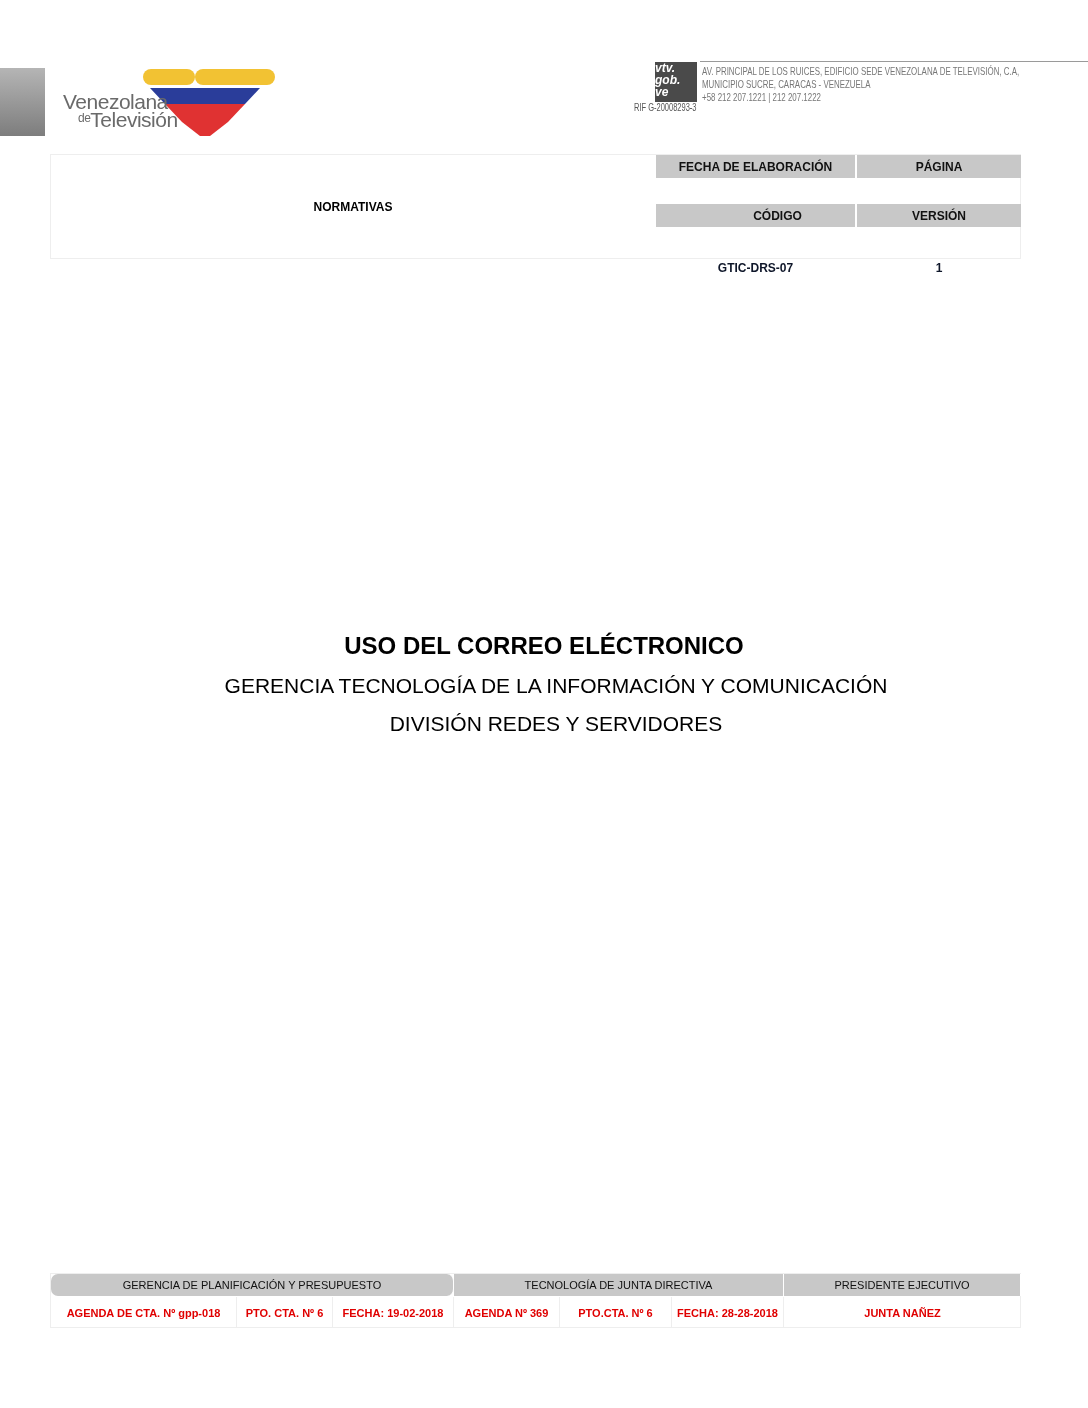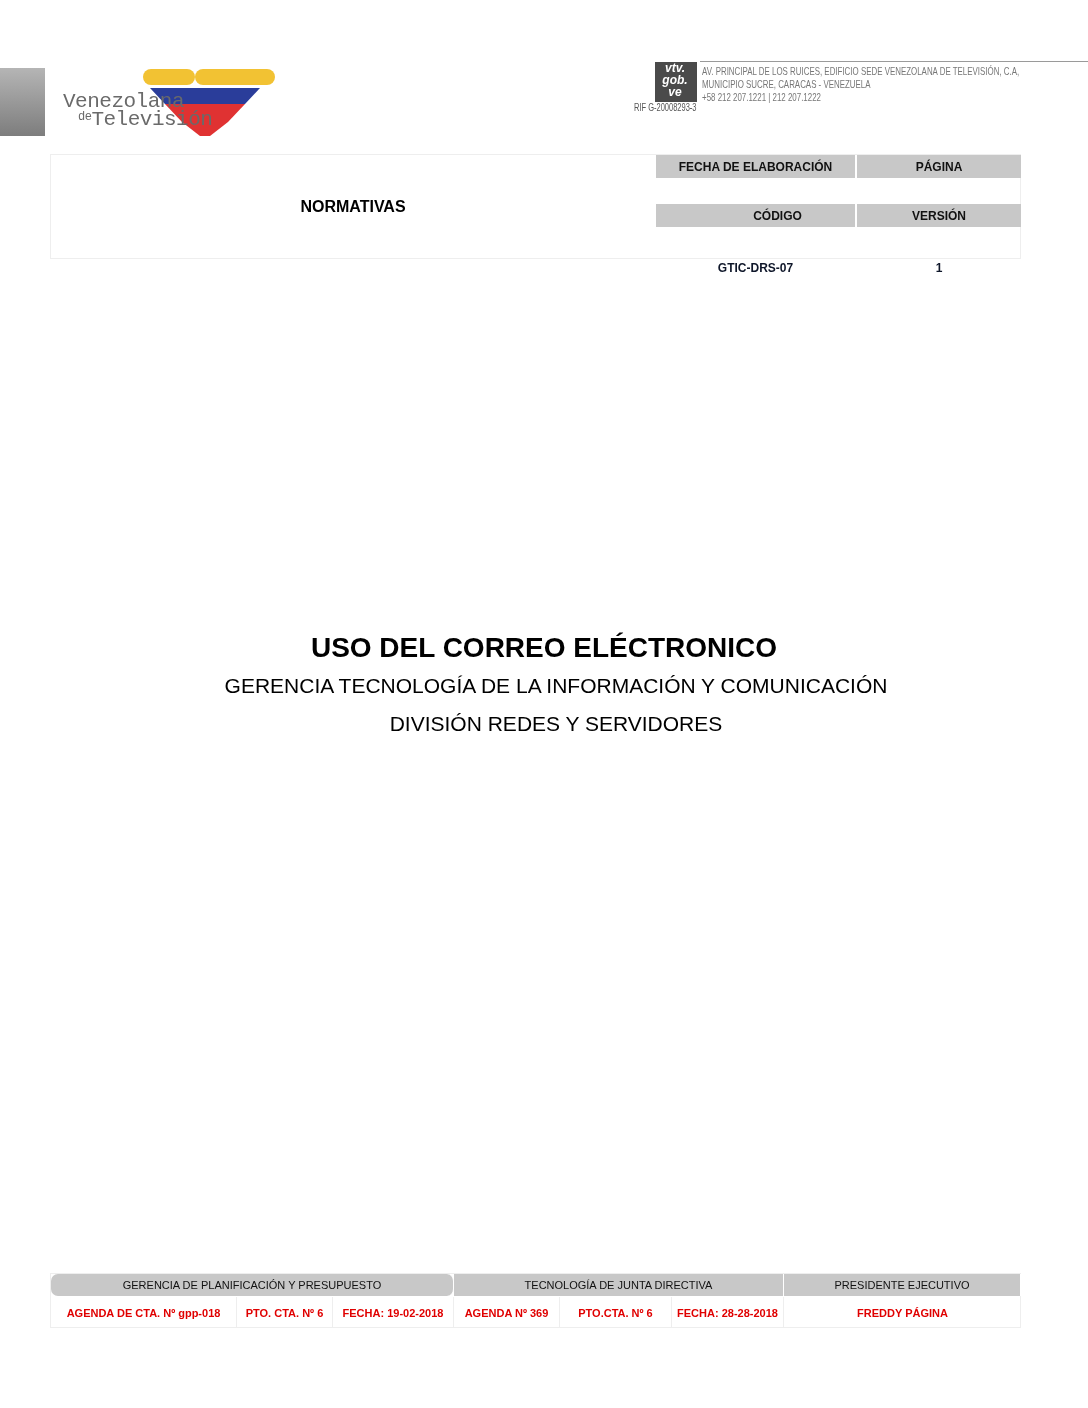--- a/index.html
+++ b/index.html
@@ -1,31 +1,31 @@
 <!DOCTYPE html>
 <html><head>
 <meta charset="utf-8">
 <style>
   html,body{margin:0;padding:0;background:#fff;}
   body{width:1088px;height:1408px;position:relative;overflow:hidden;font-family:"Liberation Sans",sans-serif;color:#000;}
   .grey-tab{position:absolute;left:0;top:68px;width:45px;height:68px;background:linear-gradient(#b5b5b5,#7d7d7d);}
-  .logo{position:absolute;left:60px;top:66px;width:220px;height:74px;font-family:Liberation Mono, monospace;}
+  .logo{position:absolute;left:60px;top:66px;width:220px;height:74px;}
   .logo-text1{position:absolute;left:3px;top:24px;font-size:21px;color:#6a6a6a;letter-spacing:-0.5px;}
   .logo-text2{position:absolute;left:18px;top:42px;font-size:21px;color:#6a6a6a;letter-spacing:-0.5px;}
   .logo-text2 small{font-size:12px;vertical-align:5px;}
   .rule{position:absolute;left:700px;top:61px;width:388px;height:1px;background:#9a9a9a;}
-  .vtv-box{position:absolute;left:655px;top:62px;width:42px;height:40px;background:#4a4a4a;color:#fff;font-weight:bold;font-style:italic;font-size:12px;line-height:12px;text-align:center;padding-right:2px;box-sizing:border-box;}
+  .vtv-box{position:absolute;left:655px;top:62px;width:42px;height:40px;background:#4a4a4a;color:#fff;font-weight:bold;font-style:italic;font-size:12px;line-height:12px;text-align:left;padding-right:2px;box-sizing:border-box;}
   .rif{position:absolute;left:634px;top:102px;font-size:10px;color:#555;transform:scaleX(0.75);transform-origin:left;}
   .addr{position:absolute;left:702px;top:65px;font-size:11px;line-height:13px;color:#777;transform:scaleX(0.72);transform-origin:left;white-space:nowrap;}
   .header-table{position:absolute;left:50px;top:154px;width:971px;height:105px;border:1px solid #eee;box-sizing:border-box;}
-  .norm{position:absolute;left:0;top:0;width:604px;height:104px;display:flex;align-items:center;justify-content:center;font-weight:bold;font-size:16px;}
+  .norm{position:absolute;left:0;top:0;width:604px;height:104px;display:flex;align-items:center;justify-content:center;font-weight:bold;font-size:12px;}
   .cell{position:absolute;display:flex;align-items:center;justify-content:center;font-weight:bold;font-size:12px;box-sizing:border-box;}
   .hdr{background:#c8c8c8;color:#111;}
   .red{color:#0f172a;margin-top:28px;}
-  .title{position:absolute;left:0;width:1088px;text-align:center;top:632px;font-weight:bold;font-size:28px;}
+  .title{position:absolute;left:0;width:1088px;text-align:center;top:632px;font-weight:bold;font-size:24px;}
   .sub1{position:absolute;left:0;width:1112px;text-align:center;top:674px;font-size:21px;}
   .sub2{position:absolute;left:0;width:1112px;text-align:center;top:712px;font-size:21px;}
   .footer{position:absolute;left:50px;top:1273px;width:971px;height:55px;border:1px solid #eee;box-sizing:border-box;}
   .fh{position:absolute;top:0;height:22px;background:#c8c8c8;display:flex;align-items:center;justify-content:center;font-size:11px;color:#111;border-right:1px solid #fff;box-sizing:border-box;}
   .fc{position:absolute;top:23px;height:31px;display:flex;align-items:center;justify-content:center;font-size:11px;font-weight:bold;color:#e00000;border-right:1px solid #eee;box-sizing:border-box;}
 </style>
 </head>
 <body>
 
 <div class="grey-tab"></div>
@@ -74,14 +74,14 @@
 <div class="footer">
   <div class="fh" style="left:0;width:403px;border-radius:7px;">GERENCIA DE PLANIFICACIÓN Y PRESUPUESTO</div>
   <div class="fh" style="left:403px;width:330px;">TECNOLOGÍA DE JUNTA DIRECTIVA</div>
   <div class="fh" style="left:733px;width:237px;">PRESIDENTE EJECUTIVO</div>
   <div class="fc" style="left:0;width:186px;">AGENDA DE CTA. Nº gpp-018</div>
   <div class="fc" style="left:186px;width:96px;">PTO. CTA. Nº 6</div>
   <div class="fc" style="left:282px;width:121px;">FECHA: 19-02-2018</div>
   <div class="fc" style="left:403px;width:106px;">AGENDA Nº 369</div>
   <div class="fc" style="left:509px;width:112px;">PTO.CTA. Nº 6</div>
   <div class="fc" style="left:621px;width:112px;">FECHA: 28-28-2018</div>
-  <div class="fc" style="left:733px;width:237px;border-right:none;">FREDDY PÁGINA</div>
+  <div class="fc" style="left:733px;width:237px;border-right:none;">JUNTA NAÑEZ</div>
 </div>
 
 </body></html>

